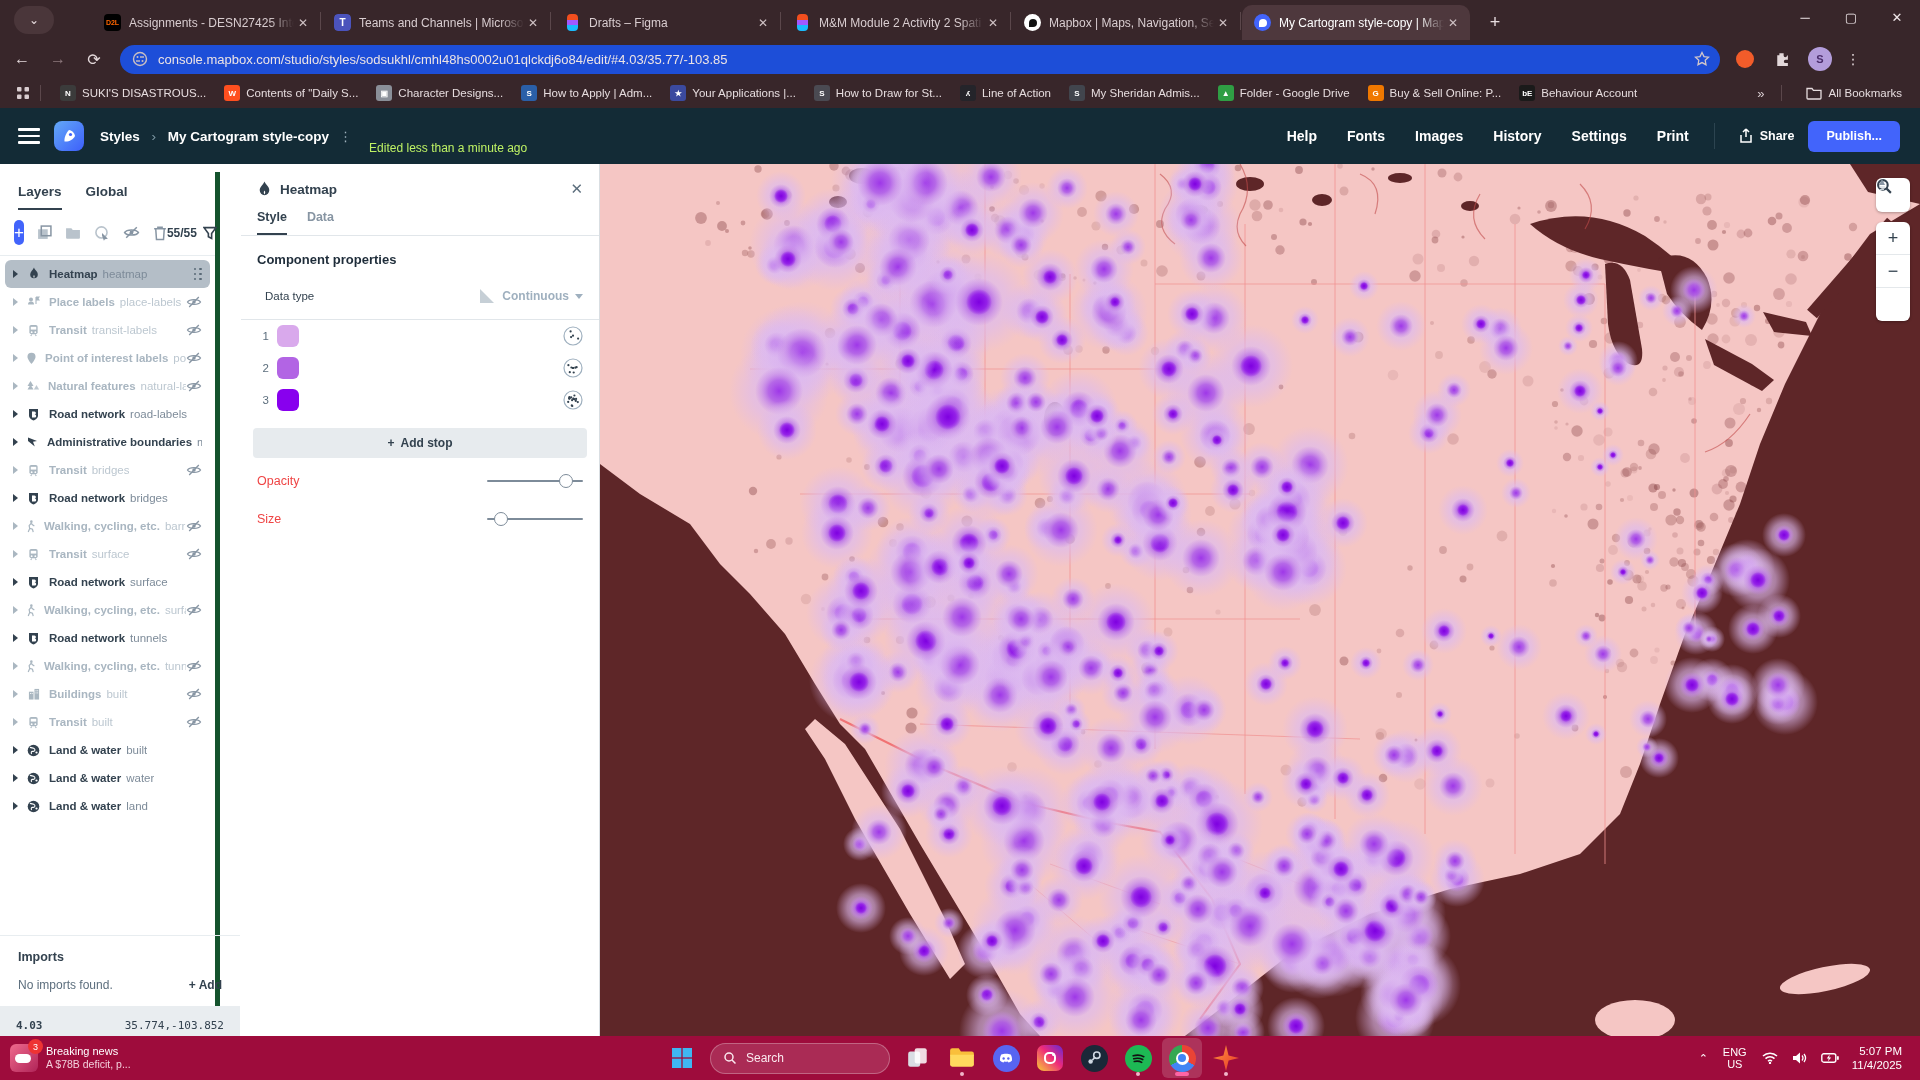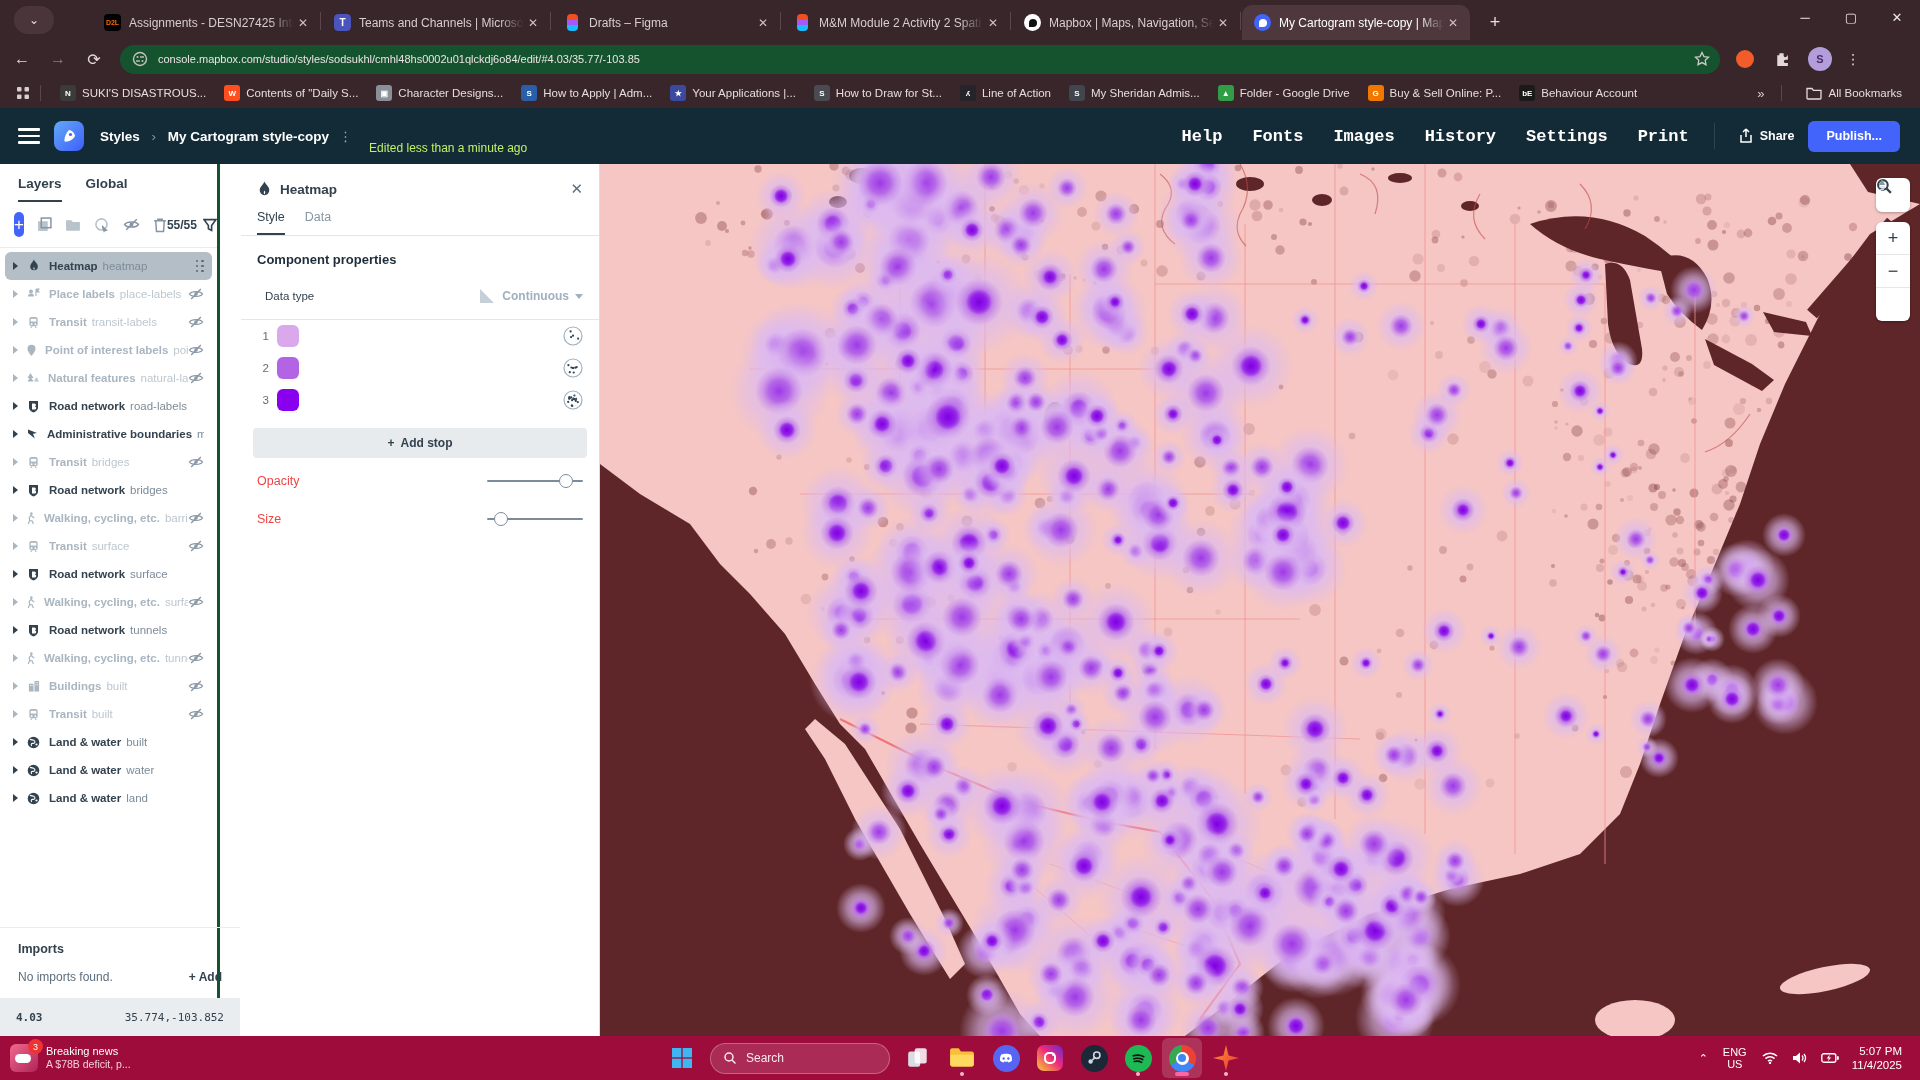--- a/index.html
+++ b/index.html
@@ -19,22 +19,22 @@
   .tab .ttl { flex:1; white-space:nowrap; overflow:hidden; -webkit-mask-image:linear-gradient(90deg,#000 85%,transparent); mask-image:linear-gradient(90deg,#000 85%,transparent); }
   .tab .x { width:18px; height:18px; border-radius:9px; display:flex; align-items:center; justify-content:center; font-size:12px; color:#cfc2c5; }
   .tabdiv { position:absolute; top:12px; width:1px; height:18px; background:#5b474b; }
   .newtab { position:absolute; top:9px; width:26px; height:26px; color:#e7dcdf; font-size:18px;
     display:flex; align-items:center; justify-content:center; }
   .winctl { position:absolute; top:0; height:34px; width:46px; color:#efe7e9; display:flex; align-items:center; justify-content:center; font-size:13px; }
 
   .addrbar { position:absolute; left:0; top:40px; width:1920px; height:38px; background:#38262a; display:flex; align-items:center; }
   .navbtn { width:28px; height:28px; margin-left:8px; color:#e3d8da; display:flex; align-items:center; justify-content:center; font-size:16px; }
   .navbtn.dim { color:#8d797d; }
-  .urlpill { position:relative; margin-left:12px; width:1600px; height:29px; background:#14532d; border-radius:15px;
-    display:flex; align-items:center; color:#e9e0e2; font-size:11px; }
+  .urlpill { position:relative; margin-left:12px; width:1600px; height:29px; background:#1d4ed8; border-radius:15px;
+    display:flex; align-items:center; color:#e9e0e2; font-size:13px; }
   .siteinfo { width:16px; height:16px; margin:0 10px 0 12px; color:#cabfc2; }
   .urltext { white-space:nowrap; color:#ece3e5; }
   .urlstar { position:absolute; right:10px; top:6px; width:16px; height:16px; color:#d3c8ca; }
   .extico { width:22px; height:22px; margin-left:14px; display:flex; align-items:center; justify-content:center; }
   .avatar { width:24px; height:24px; border-radius:12px; margin-left:16px; background:#b39ddb;
     display:flex; align-items:center; justify-content:center; font-size:11px; color:#4a2d6b; font-weight:bold; }
   .kebab { margin-left:14px; color:#e3d8da; font-size:14px; letter-spacing:0; }
 
   .bmbar { position:absolute; left:0; top:78px; width:1920px; height:30px; background:#38262a;
     display:flex; align-items:center; color:#e6dcde; font-size:11.5px; }
@@ -51,31 +51,31 @@
     display:flex; align-items:center; color:#fff; }
   .burger { margin-left:18px; width:22px; color:#fff; }
   .burger div { height:2.5px; background:#fff; margin:4px 0; border-radius:1px; }
   .mblogo { width:30px; height:30px; border-radius:8px; margin-left:14px;
     background:linear-gradient(135deg,#63a9f7,#3d5ffb); display:flex; align-items:center; justify-content:center; }
   .crumb { margin-left:16px; font-size:13.5px; font-weight:bold; }
   .crumbsep { color:#7e97a3; margin:0 8px; font-weight:normal; }
   .hdots { margin-left:10px; color:#9fb3bd; font-size:13px; letter-spacing:1px; }
   .edited { margin-left:16px; color:#bef264; font-size:12px;margin-top:24px; }
   .hnav { margin-left:auto; display:flex; align-items:center; }
-  .hnavitem { margin:16px 15px; font-size:17px; font-weight:bold; color:#fff;font-family:Liberation Mono, monospace; }
+  .hnavitem { margin:16px 15px; font-size:14px; font-weight:bold; color:#fff; }
   .hdrdiv { width:1px; height:26px; background:#2c4450; margin:0 10px; }
   .sharebtn { display:flex; align-items:center; font-size:12.5px; font-weight:bold; margin:0 14px; }
   .publish { margin-right:20px; background:#4264fb; border-radius:6px; height:31px; padding:0 18px;
     display:flex; align-items:center; font-size:12.5px; font-weight:bold; }
 
   
   .content { position:absolute; left:0; top:164px; width:1920px; height:872px; background:#fff; }
 
   
-  .sidebar { position:absolute; left:0; top:0; width:220px; height:872px; background:#fff; border-right:3px solid #14532d; }
+  .sidebar { position:absolute; left:0; top:8px; width:220px; height:872px; background:#fff; border-right:5px solid #14532d; }
   .sbtabs { display:flex; padding:12px 0 0 18px; font-size:13.5px; font-weight:bold; color:#33424f; }
   .sbtab { margin-right:24px; padding-bottom:9px; }
   .sbtab.off { color:#33424f; font-weight:bold; }
   .sbtab.on { border-bottom:2px solid #33424f; }
   .sbtoolbar { display:flex; align-items:center; padding:10px 14px 10px 14px; border-bottom:1px solid #e8edf0; }
   .addlayer { width:31px; height:25px; background:#4264fb; border-radius:6px; color:#fff;
     display:flex; align-items:center; justify-content:center; font-size:17px; }
   .tbico { margin-left:13px; color:#8795a3; display:flex; }
   .counter { margin-left:auto; font-size:12px; font-weight:bold; color:#33424f; display:flex; align-items:center; }
   .layerlist { padding-top:4px; }
@@ -100,21 +100,21 @@
   .sbfooter { position:absolute; left:0; bottom:0; width:240px; height:38px; background:#e9edf0;
     display:flex; align-items:center; padding:0 16px; font-family:"DejaVu Sans Mono", monospace; font-size:11px; color:#33424f; }
   .sbzoom { font-weight:bold; }
   .sbcoords { margin-left:auto; }
 
   
   .panel { position:absolute; left:241px; top:0; width:359px; height:872px; background:#fff; border-right:1px solid #d9dee2; }
   .phdr { display:flex; align-items:center; padding:16px 16px 12px 16px; }
   .phtitle { font-size:13.5px; font-weight:bold; color:#33424f; margin-left:8px; }
   .pclose { margin-left:auto; color:#5c6e7d; font-size:15px; }
-  .ptabs { display:flex; padding:0 16px; border-bottom:1px solid #e1e6ea; font-size:12.5px; color:#8795a3; }
+  .ptabs { display:flex; padding:0 16px; border-bottom:1px solid #e1e6ea; font-size:12.5px; color:#8795a3;font-weight:bold; }
   .ptab { margin-right:20px; padding-bottom:9px; }
   .ptab.on { color:#33424f; border-bottom:2px solid #33424f; }
   .psection { padding:16px; font-size:13px; font-weight:bold; color:#1f2d3a; }
   .prow { display:flex; align-items:center; padding:4px 16px 14px 16px; font-size:12.5px; color:#33424f; }
   .pval { margin-left:auto; font-style:italic; color:#56687a; }
   .subrow { display:flex; align-items:center; padding:6px 16px 16px 24px; font-size:11.5px; color:#33424f;
     border-bottom:1px solid #e1e6ea; }
   .ramp { width:0; height:0; border-bottom:14px solid #c6cfd6; border-right:14px solid transparent; margin-right:8px; }
   .ddval { color:#9fb0bf; font-weight:bold; font-size:12px; }
   .ddcaret { width:0; height:0; border-top:5px solid #9fb0bf; border-left:4px solid transparent; border-right:4px solid transparent; margin-left:6px; }

